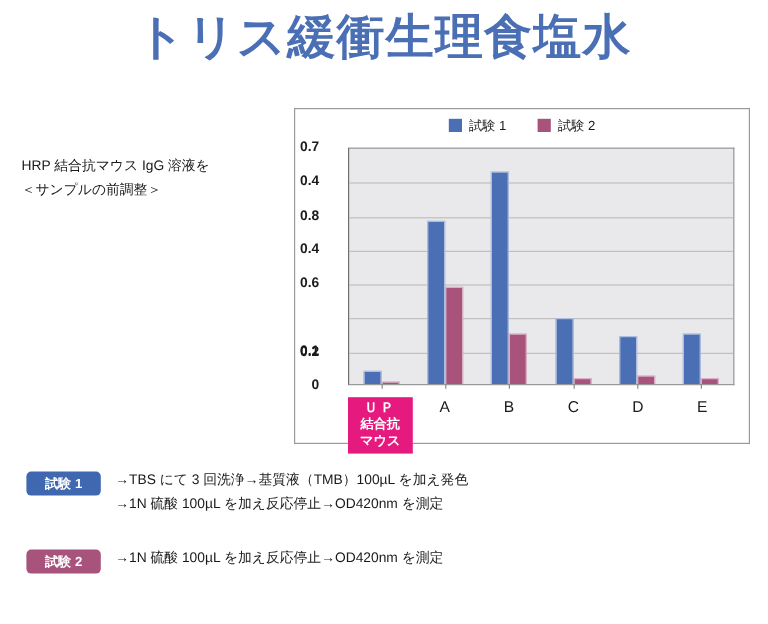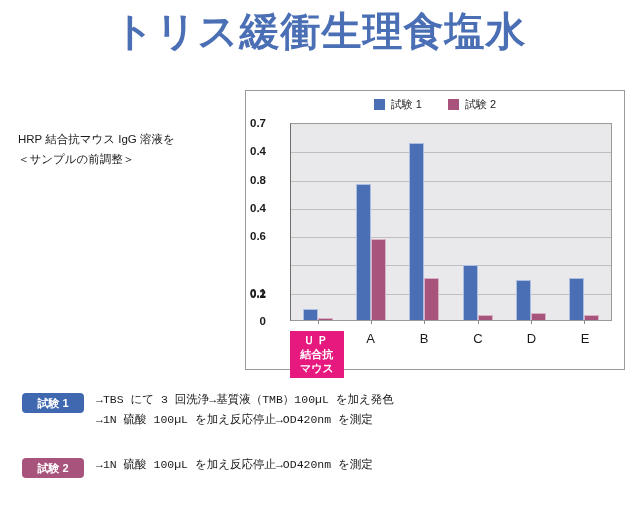--- a/index.html
+++ b/index.html
@@ -206,21 +206,20 @@
     justify-content: center;
     flex: none;
     margin-top: 3px;
   }
   .foot-badge-1 { background: #3f68b0; }
   .foot-badge-2 { background: #a8537c; }
   .foot-text {
     font-size: 11.5px;
     line-height: 20px;
     color: #1a1a1a;
-    font-family: Liberation Mono, monospace;
   }
   .foot-line { white-space: nowrap; }
 </style>
 </head>
 <body>
 
 <div class="slide-title">トリス緩衝生理食塩水</div>
 
 <div class="desc-block">
   <div class="desc-group">

